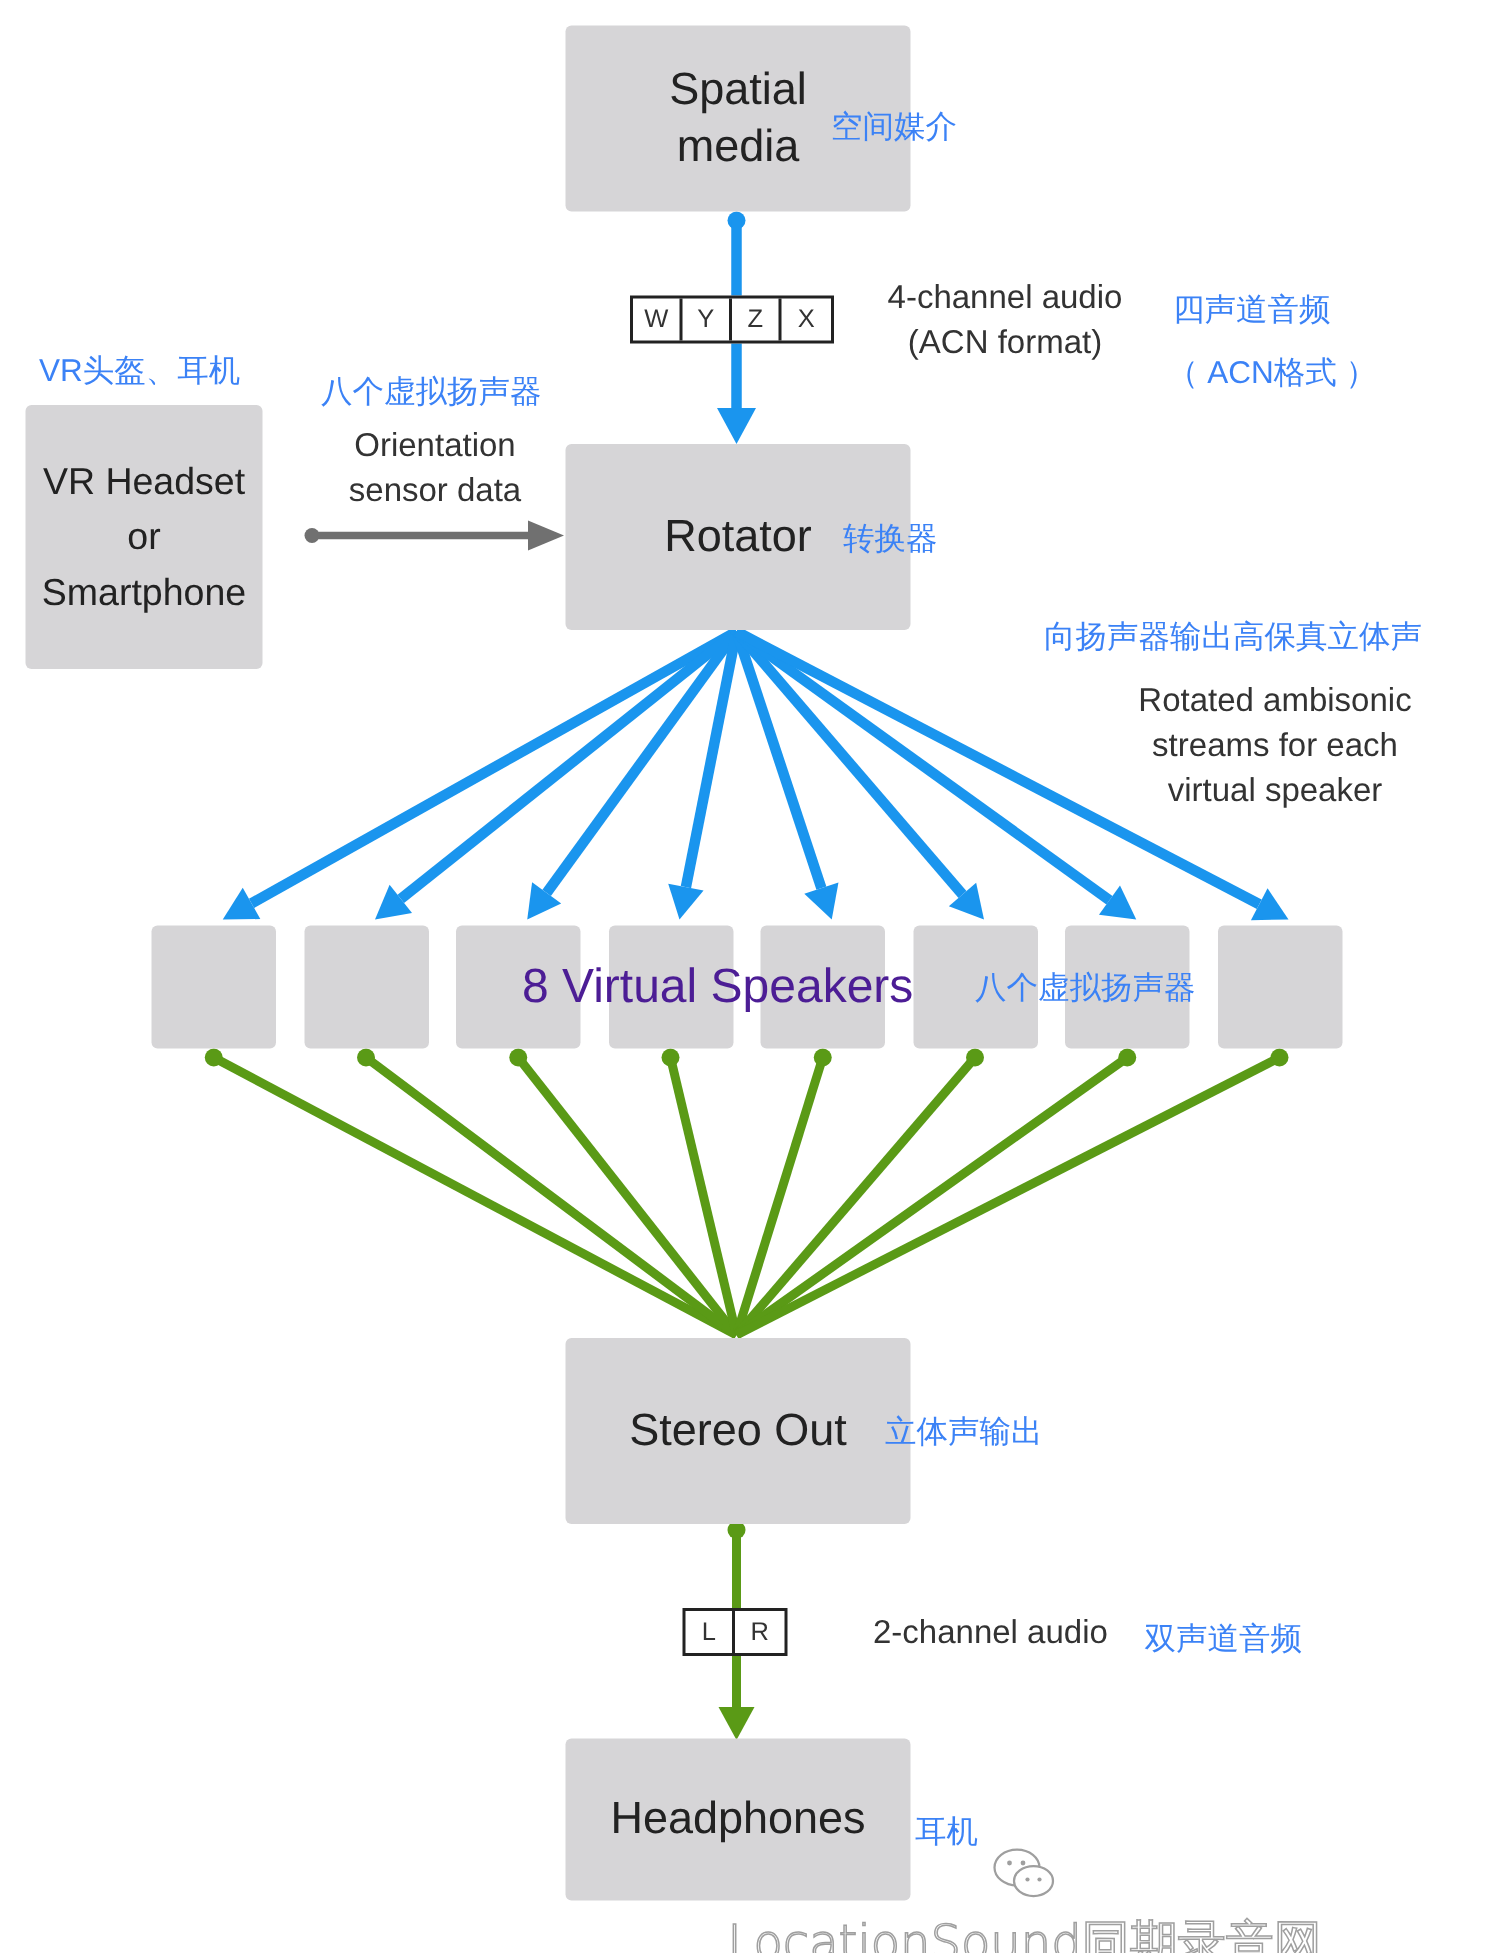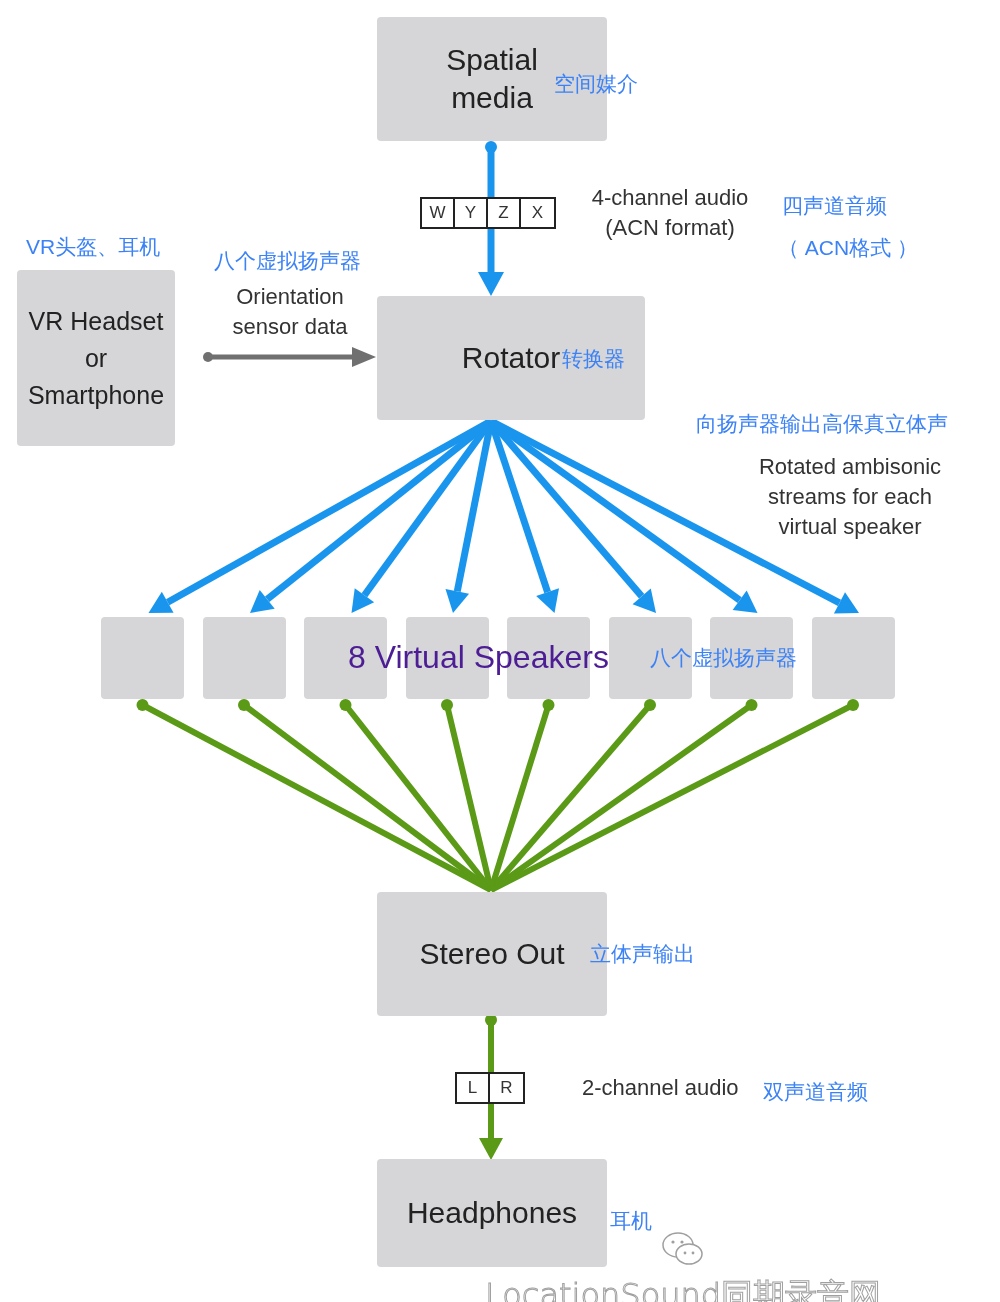--- a/index.html
+++ b/index.html
@@ -103,21 +103,21 @@
 <div class="cn" style="left:26px;top:233px;">VR头盔、耳机</div>
 <div class="box" style="left:17px;top:270px;width:158px;height:176px;">
   <span class="lbl" style="font-size:25px;line-height:37px;">VR Headset
 or
 Smartphone</span>
 </div>
 <div class="cn" style="left:214px;top:247px;">八个虚拟扬声器</div>
 <div class="note" style="left:205px;top:282px;width:170px;">Orientation
 sensor data</div>
 
-<div class="box" style="left:377px;top:296px;width:268px;height:124px;">
+<div class="box" style="left:377px;top:296px;width:230px;height:124px;">
   <span class="lbl">Rotator</span>
 </div>
 <div class="cn" style="left:562px;top:345px;">转换器</div>
 
 <div class="cn" style="left:696px;top:410px;">向扬声器输出高保真立体声</div>
 <div class="note" style="left:740px;top:452px;width:220px;">Rotated ambisonic
 streams for each
 virtual speaker</div>
 
 <div id="speaker-row">

